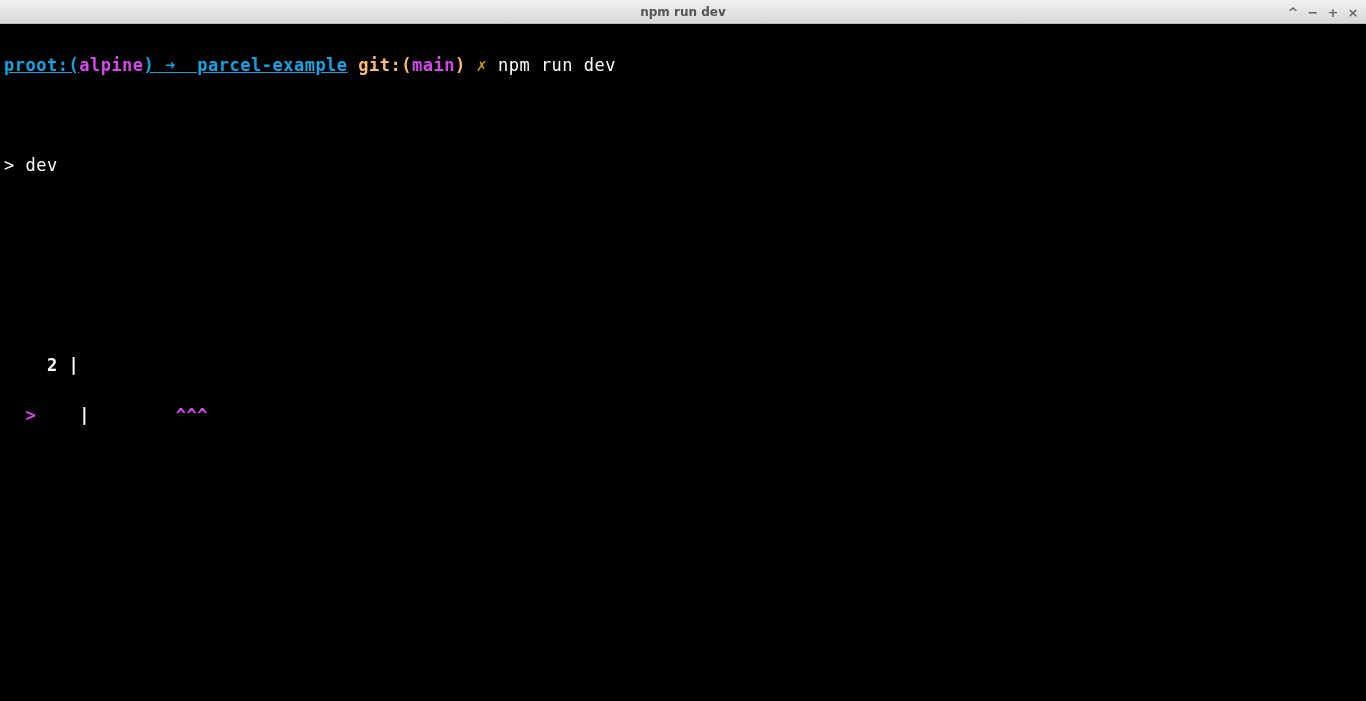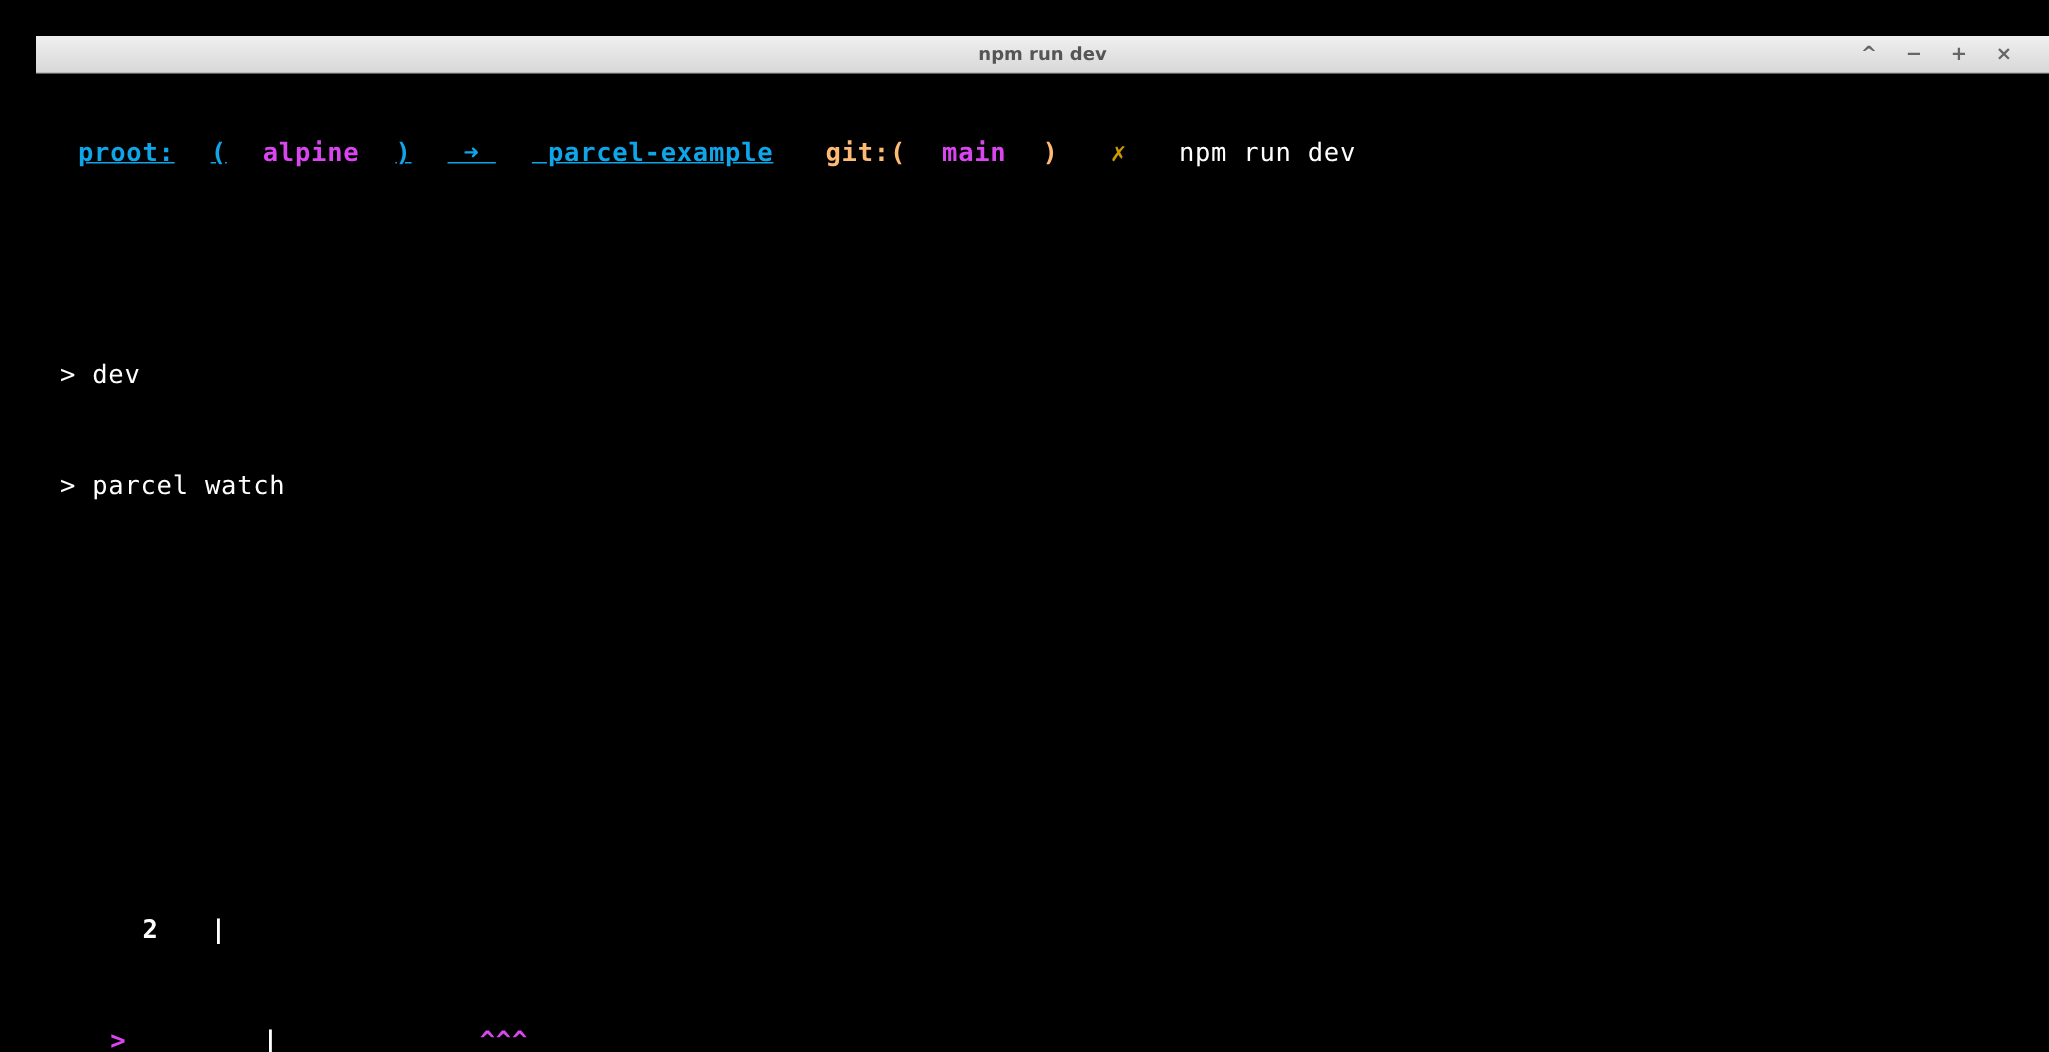--- a/index.html
+++ b/index.html
@@ -1,17 +1,17 @@
 <!DOCTYPE html>
 <html><head>
   <meta charset="utf-8">
   <style>
     * {
       margin: 0;
-      padding: 12px;
+      padding: 0;
       box-sizing: border-box;
     }
     body {
       font-family: "DejaVu Sans Mono", "Liberation Mono", Consolas, monospace;
       background: #000;
       width: 1366px;
       height: 701px;
       overflow: hidden;
     }
     .titlebar {
@@ -82,21 +82,20 @@
     <span class="titlebar-btn">−</span>
     <span class="titlebar-btn">+</span>
     <span class="titlebar-btn">×</span>
   </div>
 </div>
 
 <div class="terminal">
 <span class="line"><span class="c-cyan-b">proot:</span><span class="c-cyan-b">(</span><span class="c-red-b">alpine</span><span class="c-cyan-b">)</span><span class="c-cyan-b"> ➜ </span><span class="c-cyan-b"> parcel-example</span><span class="c-blue-b"> git:(</span><span class="c-red-b">main</span><span class="c-blue-b">)</span><span class="c-gold-b"> ✗ </span><span class="c-white">npm run dev</span></span>
 <span class="line"> </span>
 <span class="line">&gt; dev</span>
-<span class="line">&gt; parcel watch</span>
 <span class="line"> </span>
 <span class="line"> </span>
 <span class="line"> </span>
 <span class="line"><span class="c-white-b">    2</span><span class="c-white-b"> | </span></span>
 <span class="line"><span class="c-red-b">  &gt;</span><span>   </span><span class="c-white-b"> | </span><span>       </span><span class="c-red-b">^^^</span></span>
 
 
 
 
 </div>

